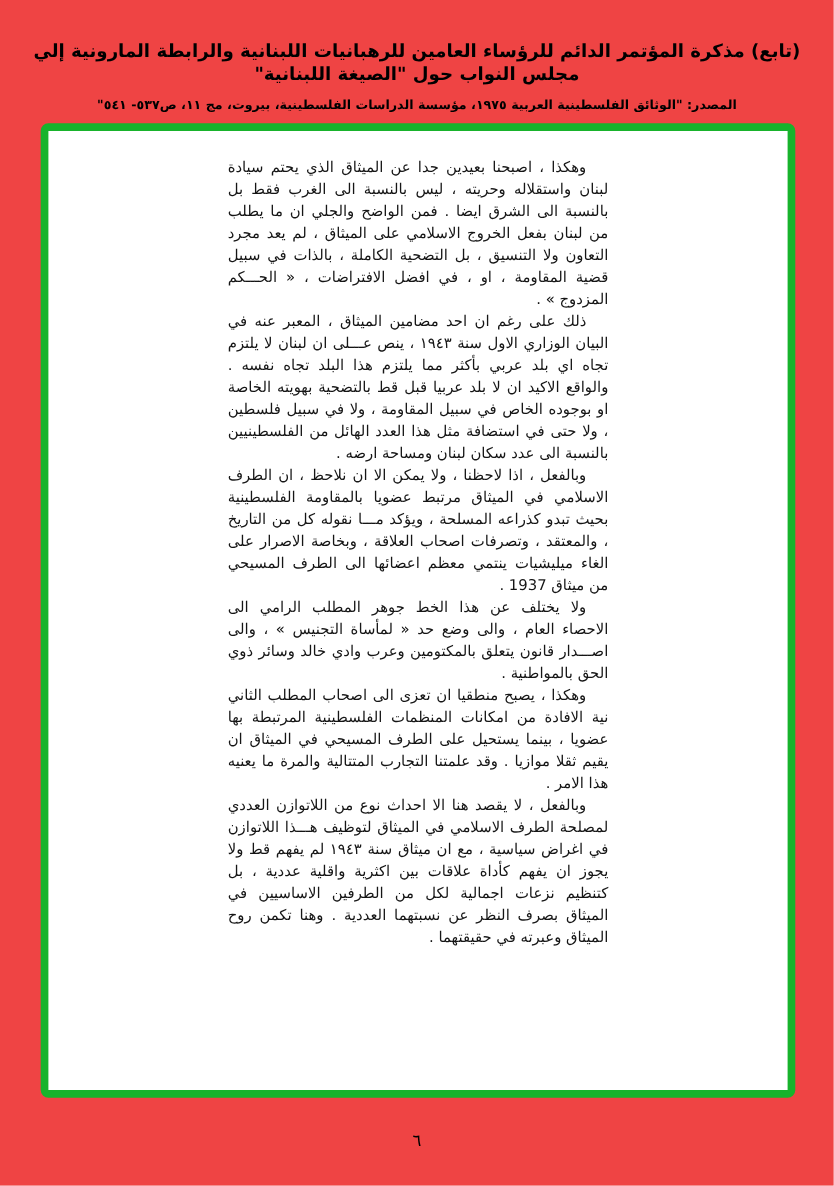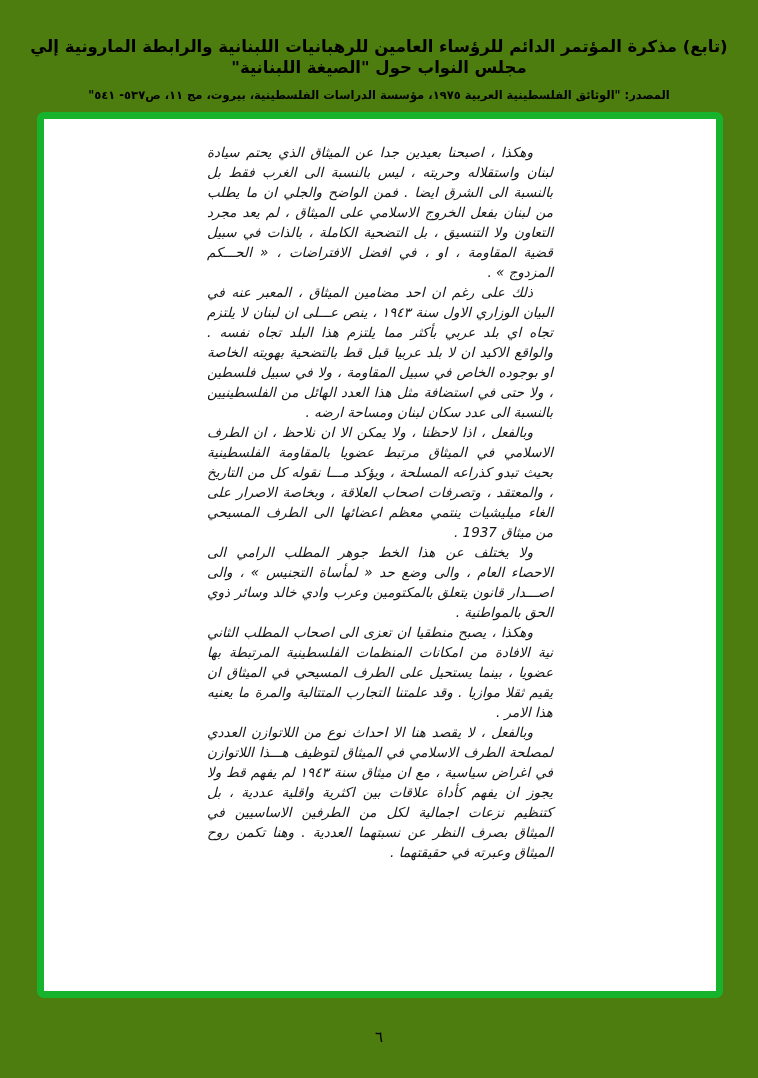--- a/index.html
+++ b/index.html
@@ -8,21 +8,21 @@
     width: 758px;
     height: 1078px;
     background: #ffffff;
     overflow: hidden;
     font-family: "DejaVu Sans", sans-serif;
   }
   .page {
     position: relative;
     width: 758px;
     height: 1078px;
-    background: #4d7c0f;
+    background: #ef4444;
   }
   .header {
     position: absolute;
     top: 36px;
     left: 0;
     width: 100%;
     text-align: center;
     direction: rtl;
     color: #000000;
   }
@@ -55,21 +55,20 @@
     direction: rtl;
     text-align: justify;
     font-size: 13.5px;
     line-height: 20px;
     color: #151515;
   }
   .scan-text p {
     margin: 0;
     padding: 0;
     text-indent: 20px;
-    font-style: italic;
   }
   .page-number {
     position: absolute;
     top: 1028px;
     left: 0;
     width: 100%;
     text-align: center;
     font-size: 15px;
     color: #000000;
   }

